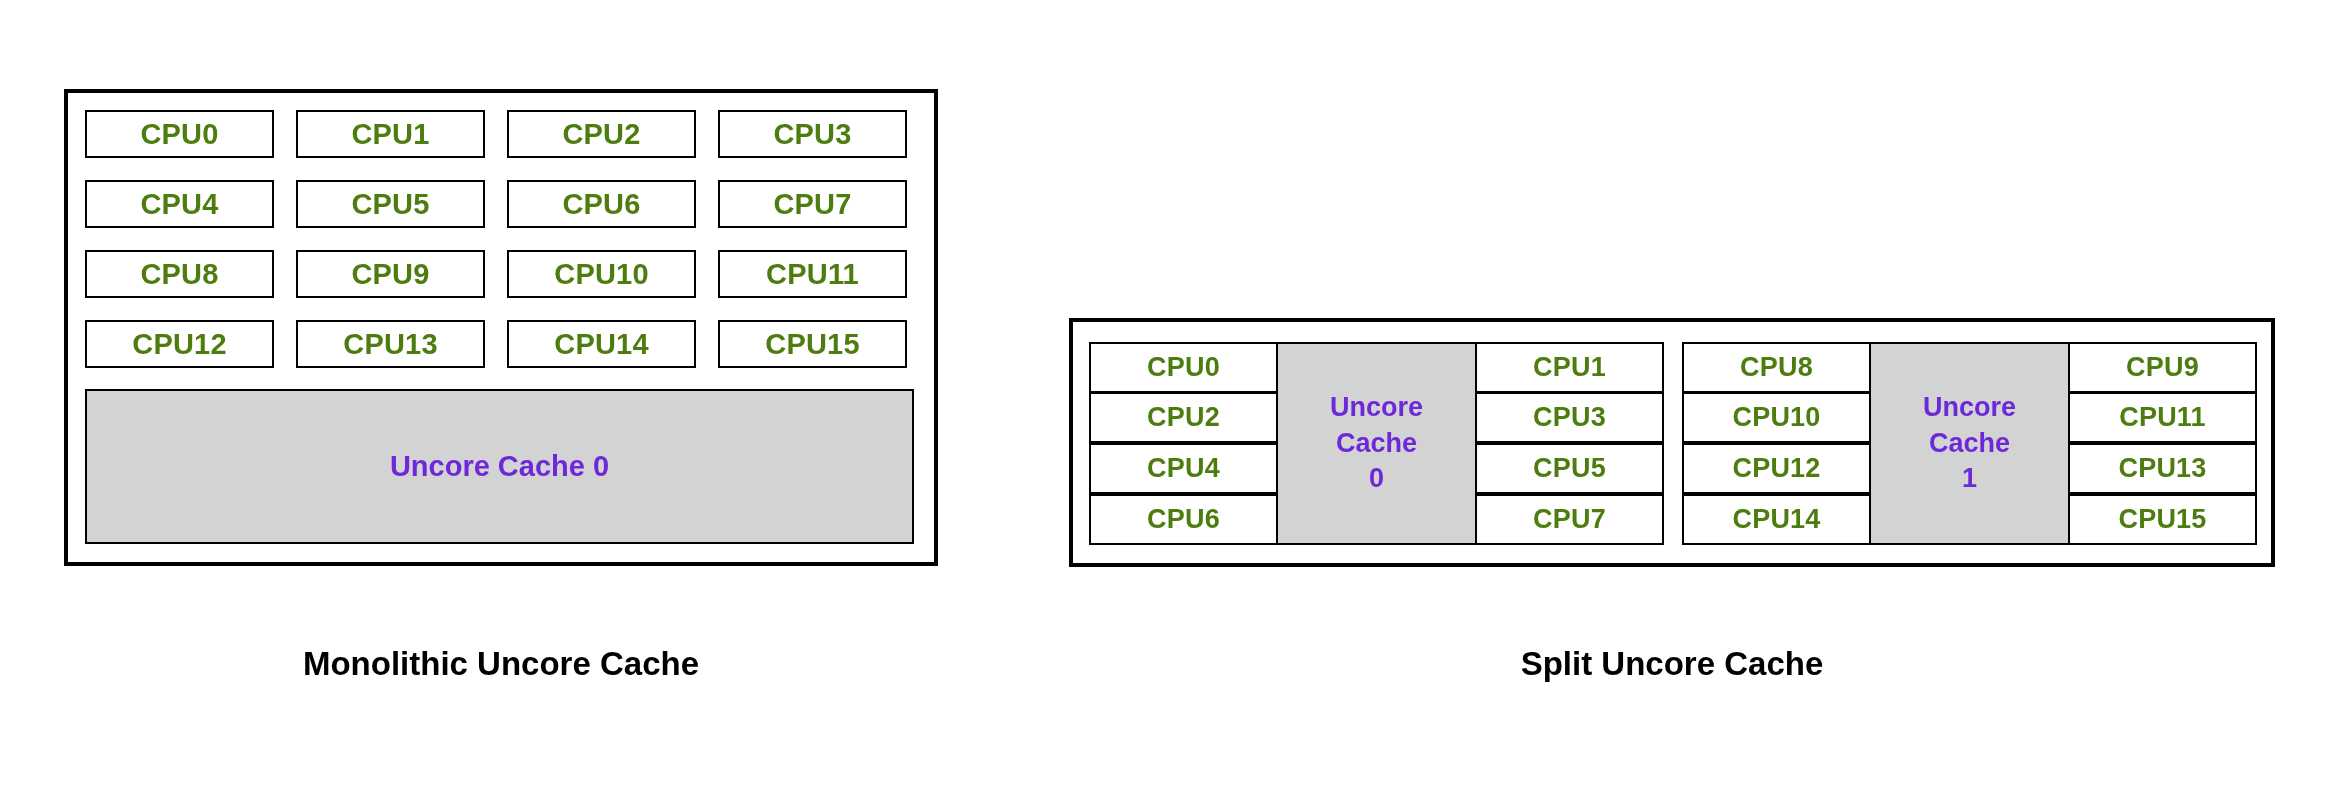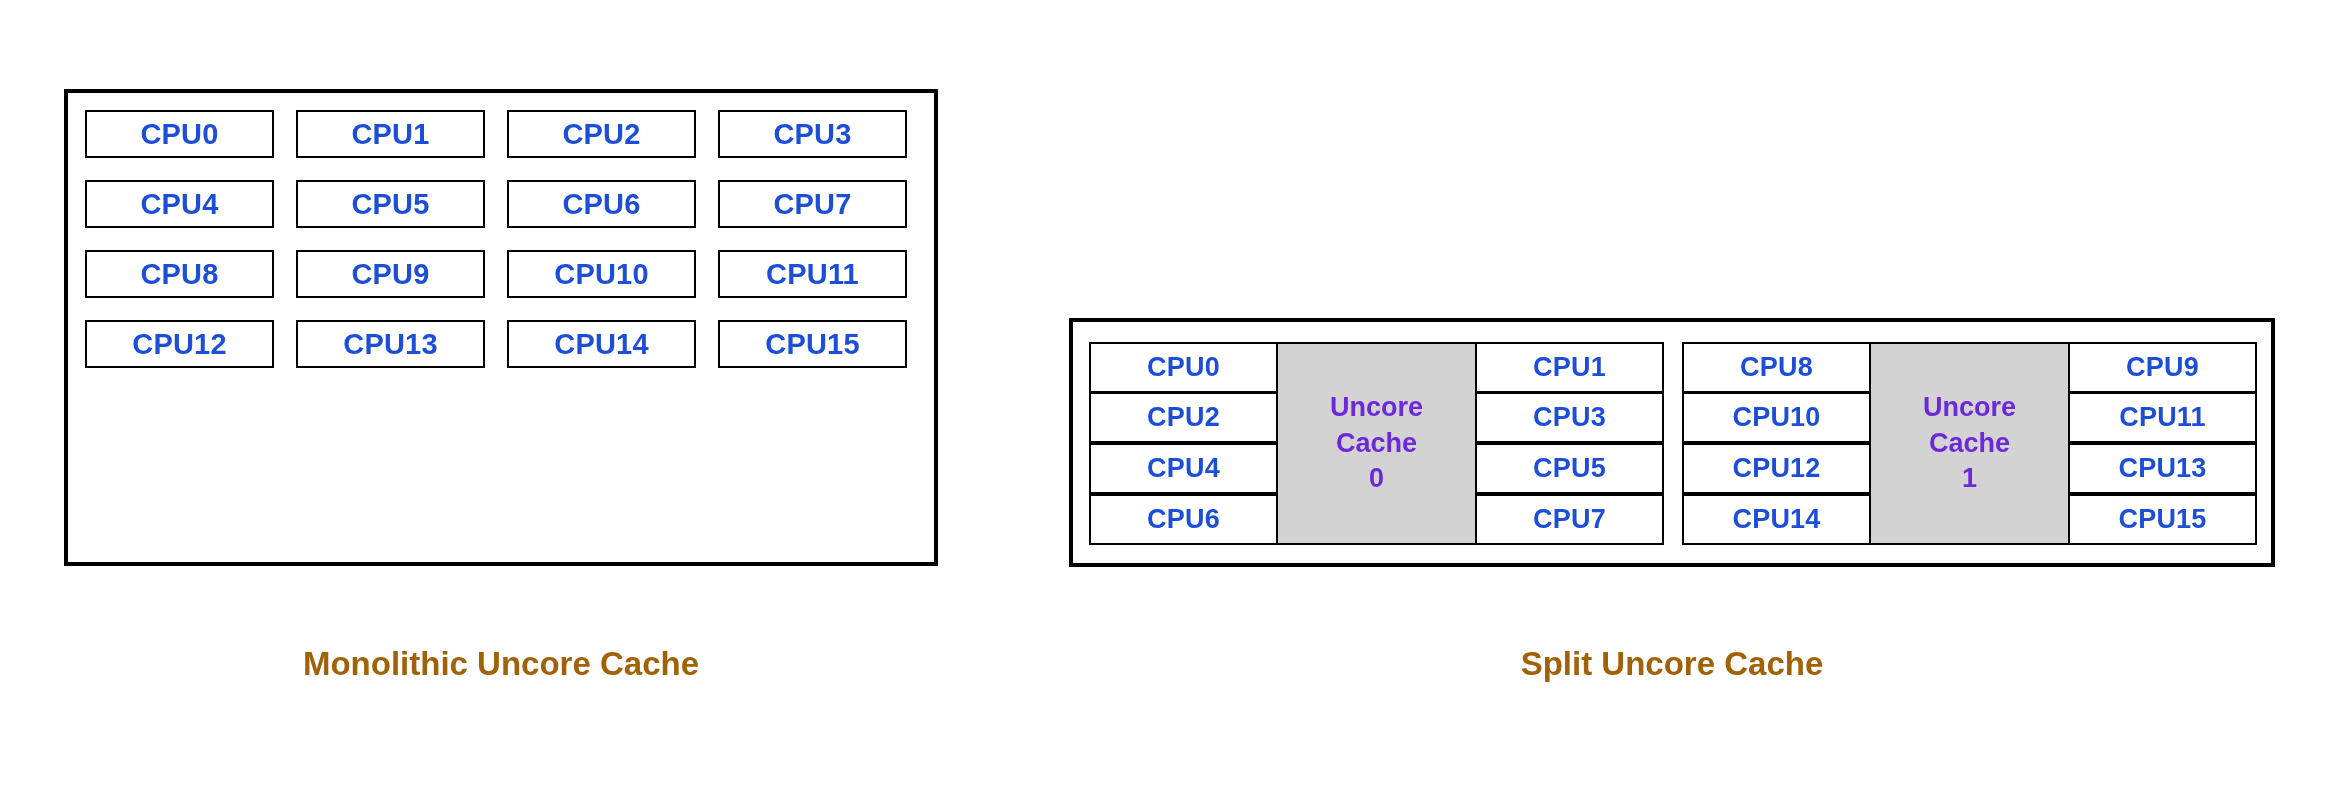--- a/index.html
+++ b/index.html
@@ -29,42 +29,42 @@
 
   .cpu-box {
     position: absolute;
     box-sizing: border-box;
     border: 2px solid #000000;
     background: #ffffff;
     display: flex;
     align-items: center;
     justify-content: center;
     font-weight: bold;
-    color: #1d4ed8;
+    color: #4d7c0f;
     letter-spacing: 0.2px;
   }
 
   .cache-box {
     position: absolute;
     box-sizing: border-box;
     border: 2px solid #000000;
     background: #d3d3d3;
     display: flex;
     align-items: center;
     justify-content: center;
     text-align: center;
     font-weight: bold;
     color: #6d28d9;
   }
 
   .caption {
     position: absolute;
     text-align: center;
     font-weight: bold;
-    color: #a16207;
+    color: #000000;
     white-space: nowrap;
   }
 
   
   #monolithic-figure {
     left: 64px;
     top: 89px;
     width: 874px;
     height: 477px;
   }
@@ -158,20 +158,21 @@
   <div class="cpu-box" style="left:21px;  top:161px;">CPU8</div>
   <div class="cpu-box" style="left:232px; top:161px;">CPU9</div>
   <div class="cpu-box" style="left:443px; top:161px;">CPU10</div>
   <div class="cpu-box" style="left:654px; top:161px;">CPU11</div>
 
   <div class="cpu-box" style="left:21px;  top:231px;">CPU12</div>
   <div class="cpu-box" style="left:232px; top:231px;">CPU13</div>
   <div class="cpu-box" style="left:443px; top:231px;">CPU14</div>
   <div class="cpu-box" style="left:654px; top:231px;">CPU15</div>
 
+  <div class="cache-box">Uncore Cache 0</div>
 </div>
 
 <div class="figure" id="split-figure">
   <div class="outer-frame"></div>
 
   <div class="group left-group">
     <div class="cpu-box col-left" style="top:0px;">CPU0</div>
     <div class="cpu-box col-left" style="top:50px;">CPU2</div>
     <div class="cpu-box col-left" style="top:101px;">CPU4</div>
     <div class="cpu-box col-left" style="top:152px;">CPU6</div>

